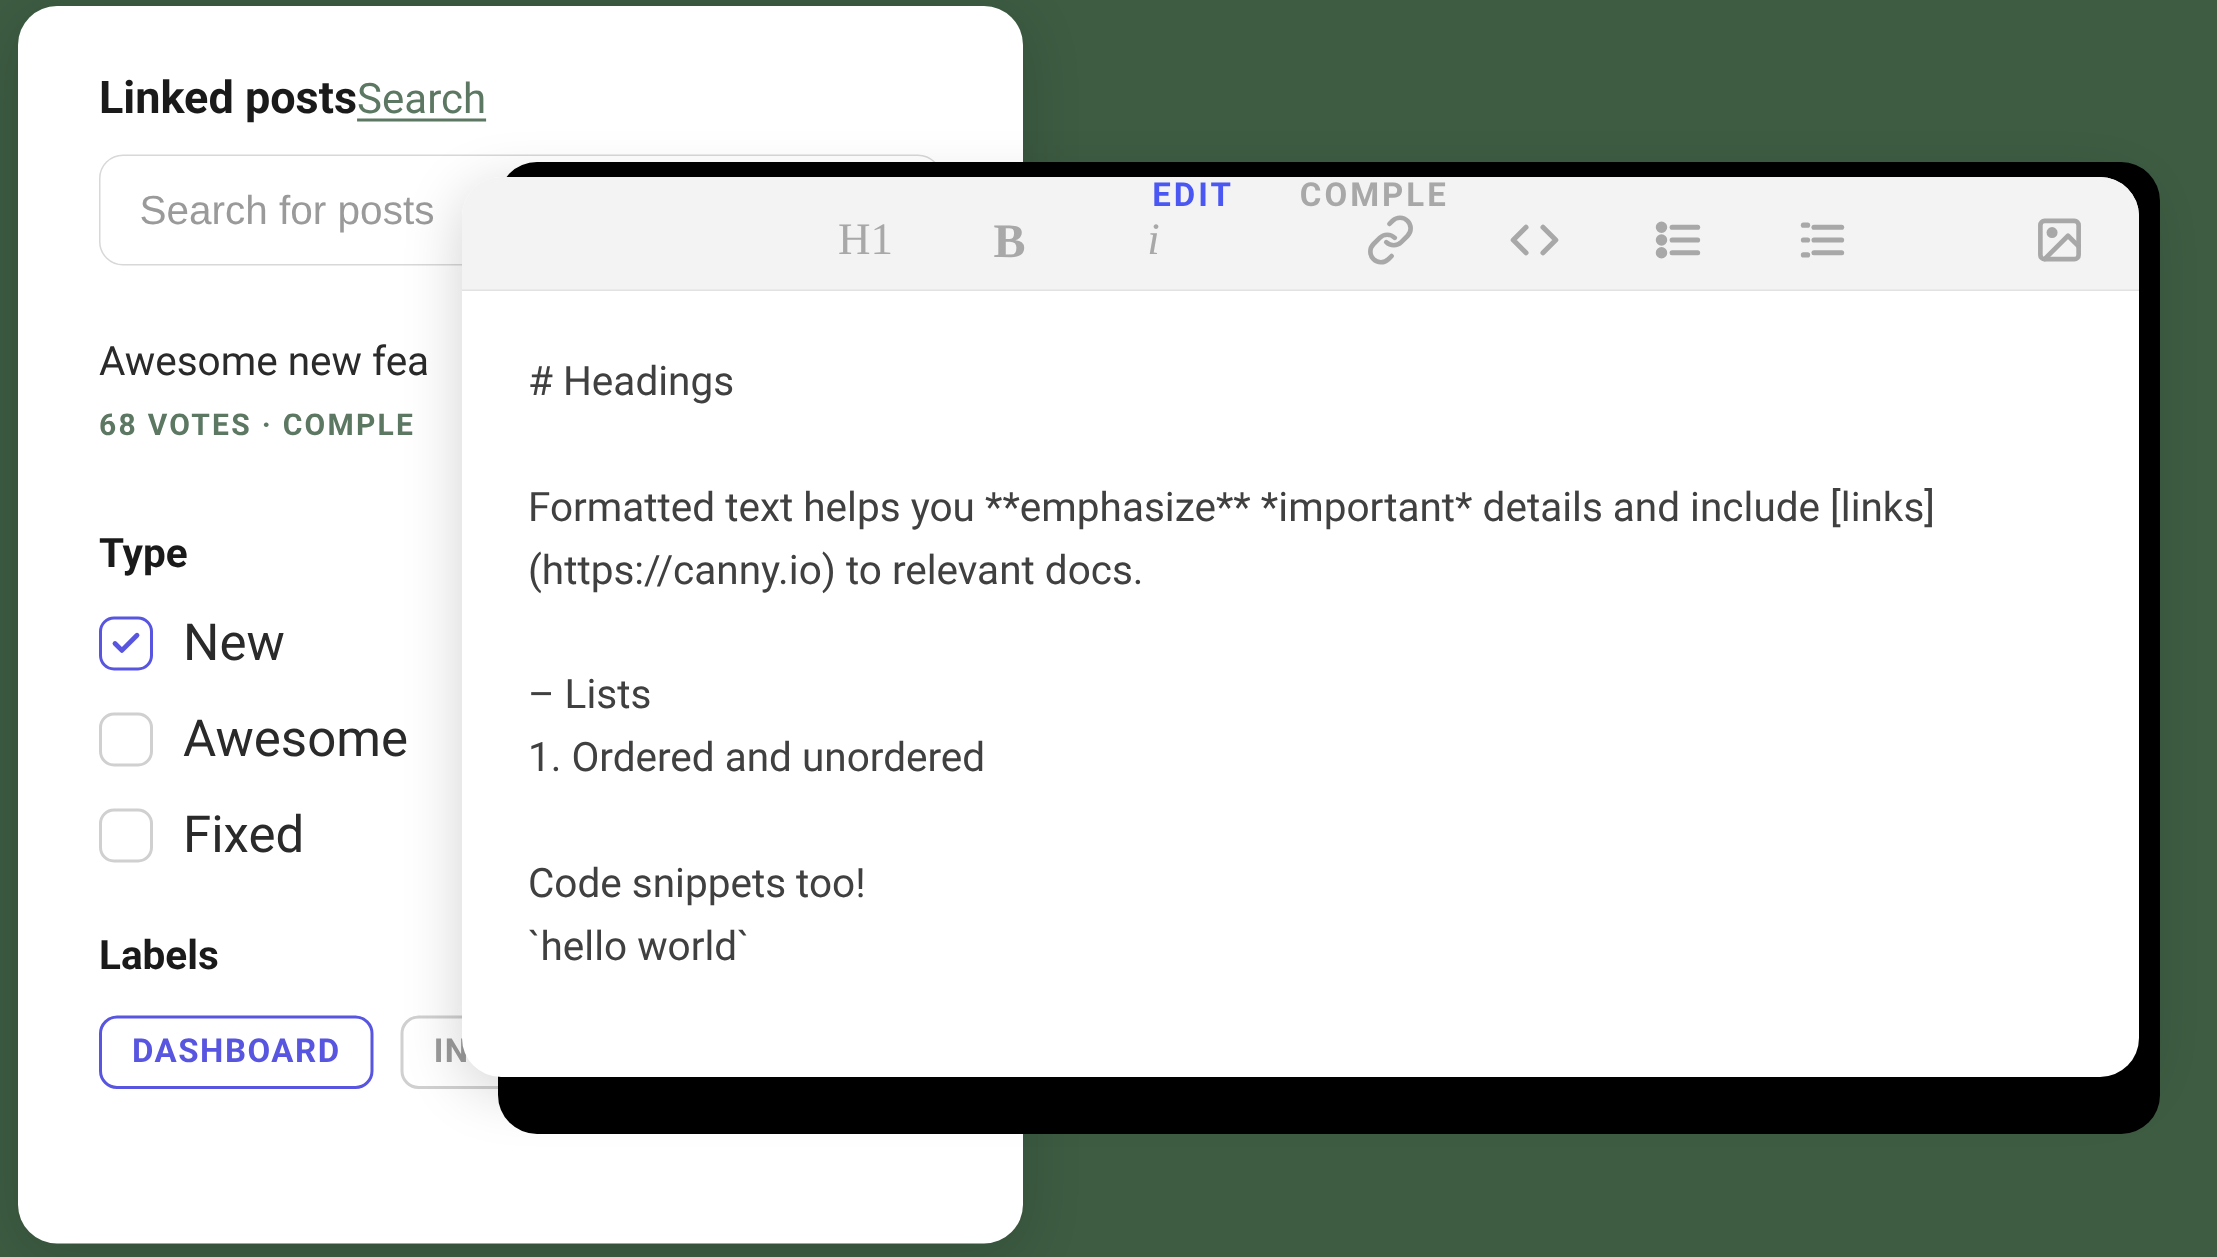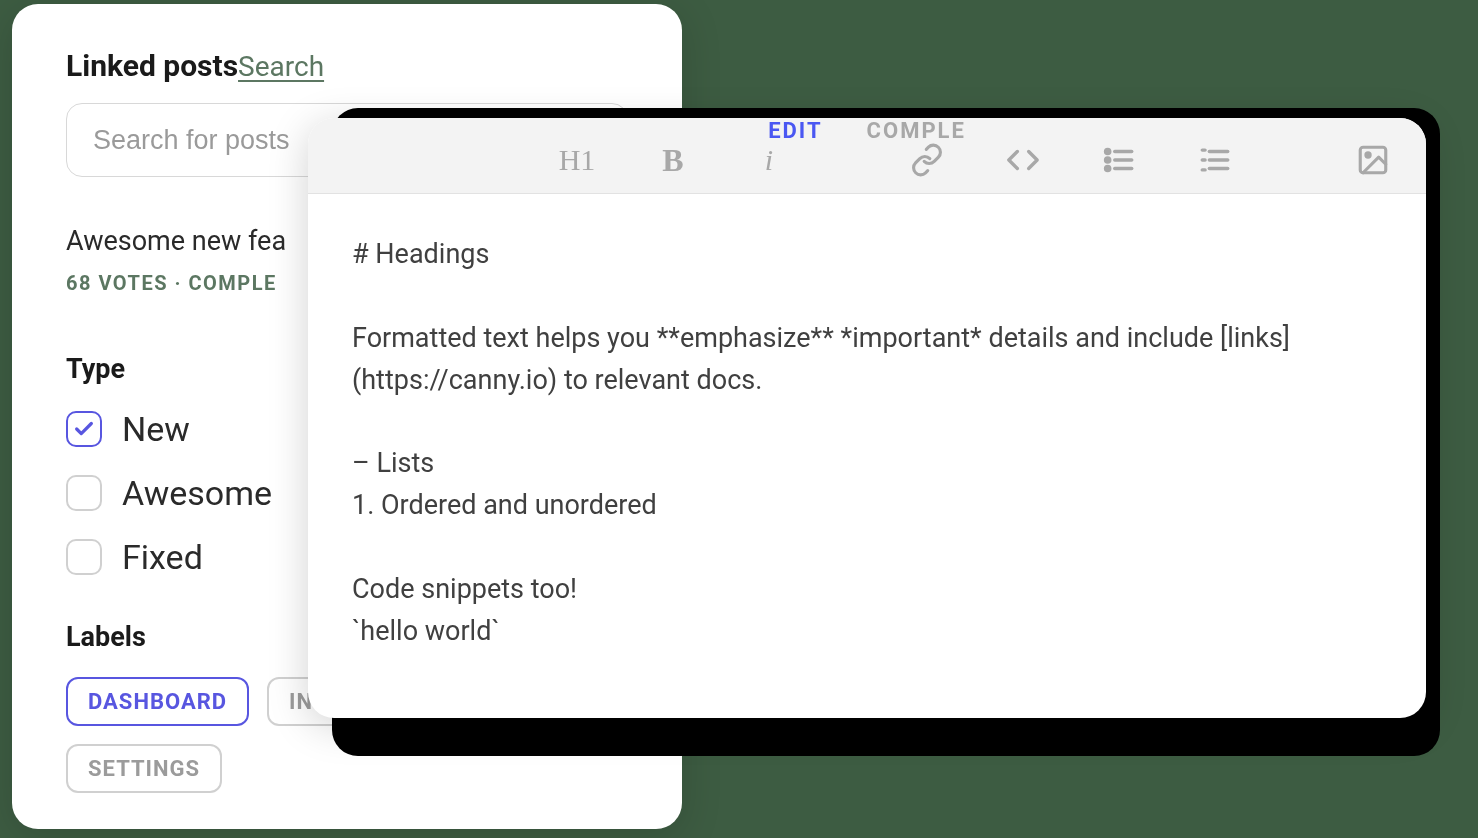--- a/index.html
+++ b/index.html
@@ -257,21 +257,20 @@
       </div>
       <span class="checkbox-label">Fixed</span>
     </div>
   </div>
 
   <div>
     <div class="section-title">Labels</div>
     <div class="label-chips">
       <div class="chip active">DASHBOARD</div>
       <div class="chip">INTEGRATIONS</div>
-      <div class="chip">SETTINGS</div>
     </div>
   </div>
 </div>
 
 <div class="editor-shadow-bg"></div>
 
 <div class="editor-panel">
   <div class="toolbar">
     <div class="toolbar-tabs">
       <div class="tab active">EDIT</div>

